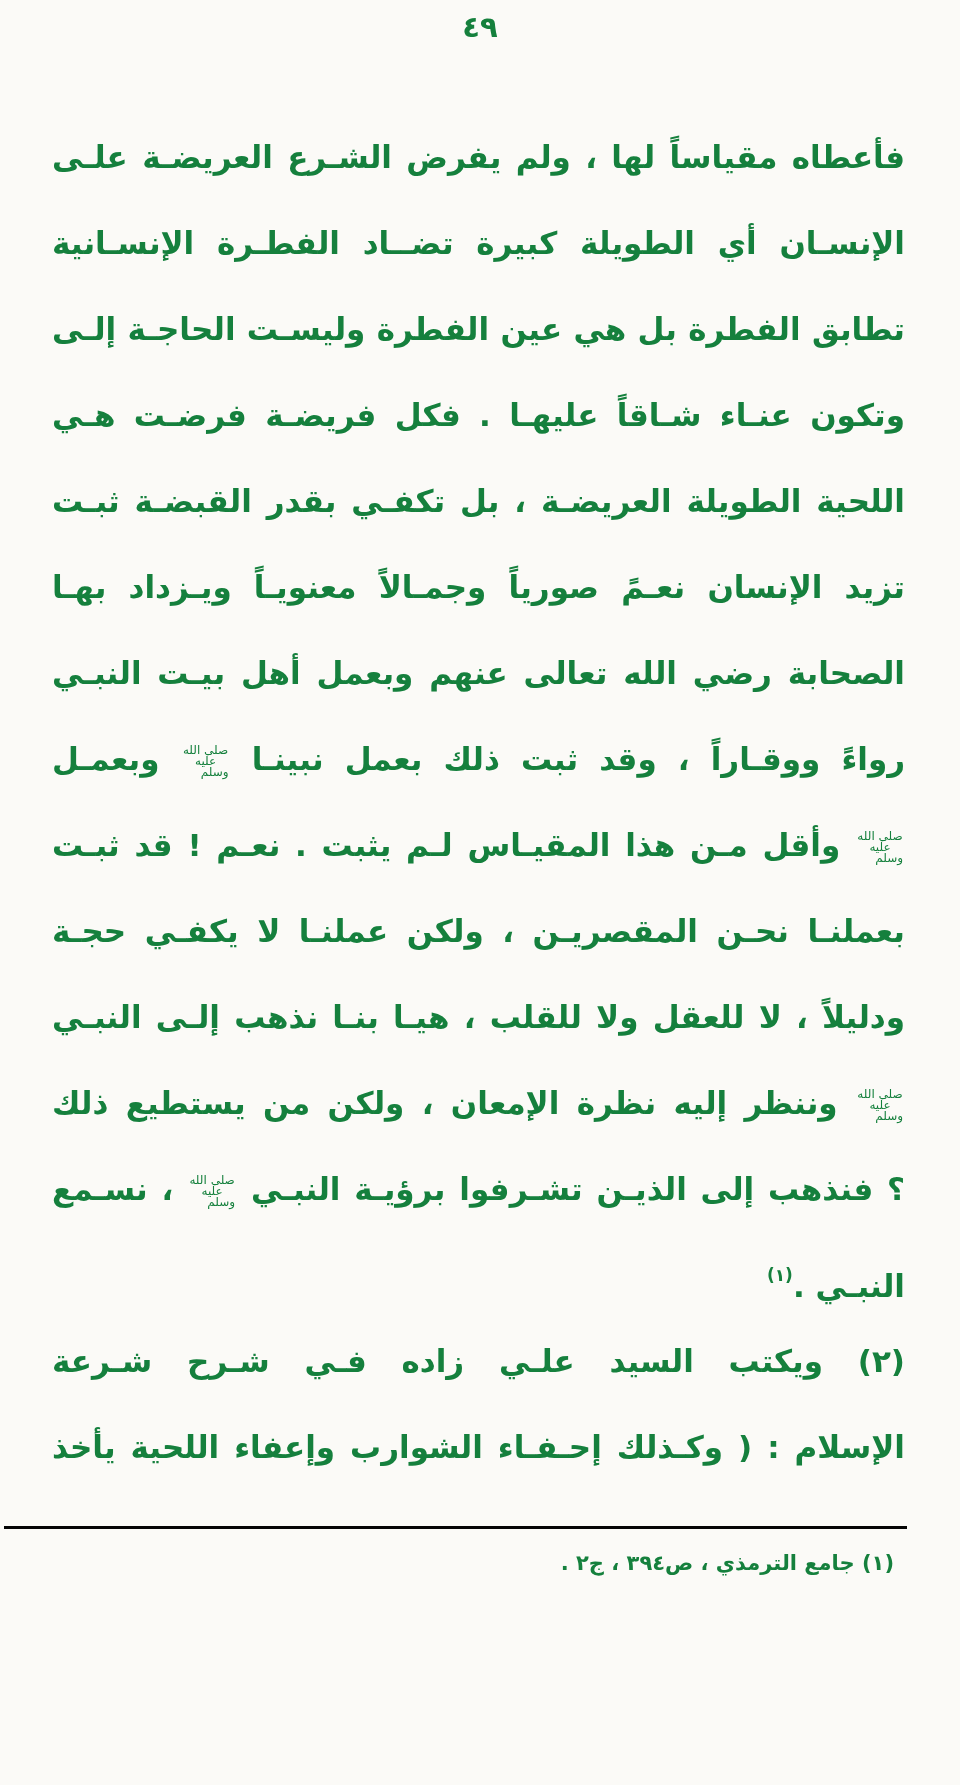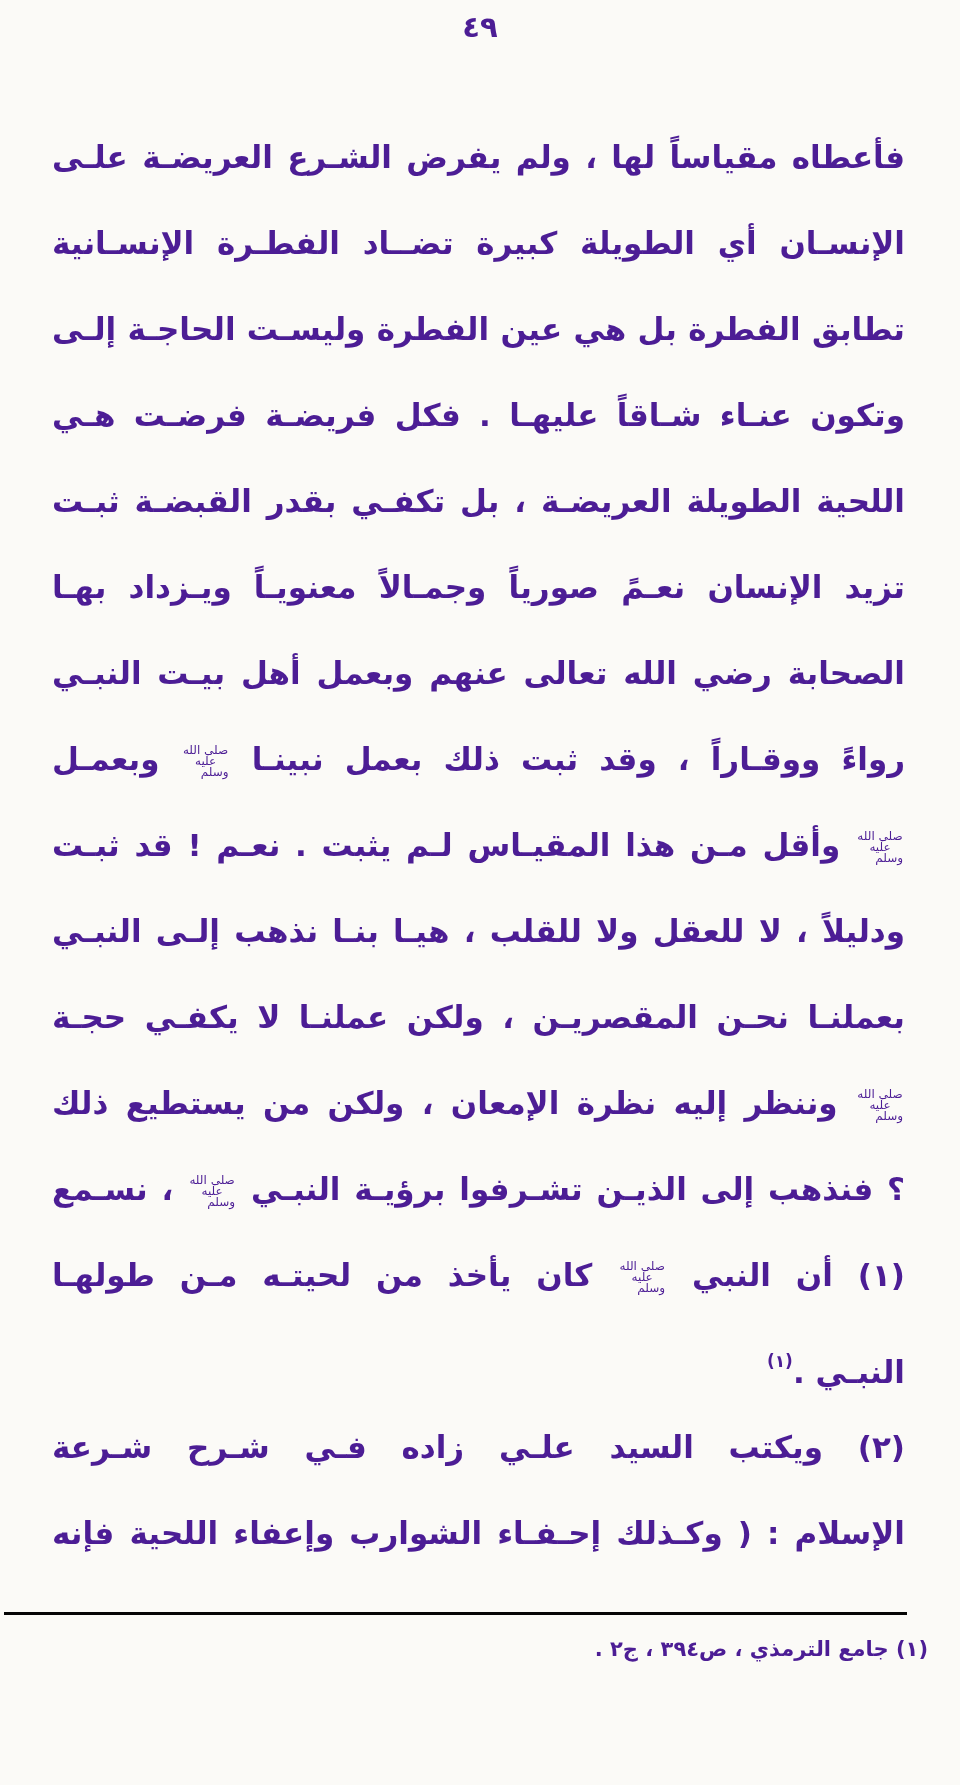--- a/index.html
+++ b/index.html
@@ -4,21 +4,21 @@
 <style>
   html, body { margin: 0; padding: 0; }
   body { background: #e8e8e8; }
 
   .page {
     position: relative;
     width: 960px;
     height: 1785px;
     margin: 0 auto;
     background: #fbfaf7;
-    color: #4c1d95;
+    color: #15803d;
     font-family: "DejaVu Sans", sans-serif;
     overflow: hidden;
   }
 
   .page-number {
     padding-top: 10px;
     text-align: center;
     font-size: 29px;
     font-weight: bold;
     letter-spacing: 14px;
@@ -66,21 +66,21 @@
 
   .footnote { margin-top: 36px; }
   .footnote-rule {
     height: 3px;
     background: #050505;
     margin: 0 53px 0 4px;
   }
   .footnote-text {
     direction: rtl;
     text-align: right;
-    padding: 22px 32px 0 0;
+    padding: 22px 66px 0 0;
     font-size: 21px;
     font-weight: bold;
   }
 </style>
 </head>
 <body>
 
 <div class="page">
 
   <div class="page-number">٤٩</div>
@@ -88,30 +88,29 @@
   <div class="body-text" dir="rtl">
     <div class="line">فأعطاه مقياساً لها ، ولم يفرض الشـرع العريضـة علـى</div>
     <div class="line">الإنسـان أي الطويلة كبيرة تضــاد الفطـرة الإنسـانية</div>
     <div class="line">تطابق الفطرة بل هي عين الفطرة وليسـت الحاجـة إلـى</div>
     <div class="line">وتكون عنـاء شـاقاً عليهـا . فكل فريضـة فرضـت هـي</div>
     <div class="line">اللحية الطويلة العريضـة ، بل تكفـي بقدر القبضـة ثبـت</div>
     <div class="line">تزيد الإنسان نعـمً صورياً وجمـالاً معنويـاً ويـزداد بهـا</div>
     <div class="line">الصحابة رضي الله تعالى عنهم وبعمل أهل بيـت النبـي</div>
     <div class="line">رواءً ووقـاراً ، وقد ثبت ذلك بعمل نبينـا <span class="saw">صلى الله عليه وسلم</span> وبعمـل</div>
     <div class="line"><span class="saw">صلى الله عليه وسلم</span> وأقل مـن هذا المقيـاس لـم يثبت . نعـم ! قد ثبـت</div>
+    <div class="line">بعملنـا نحـن المقصريـن ، ولكن عملنـا لا يكفـي حجـة</div>
     <div class="line">ودليلاً ، لا للعقل ولا للقلب ، هيـا بنـا نذهب إلـى النبـي</div>
-    <div class="line">بعملنـا نحـن المقصريـن ، ولكن عملنـا لا يكفـي حجـة</div>
     <div class="line"><span class="saw">صلى الله عليه وسلم</span> وننظر إليه نظرة الإمعان ، ولكن من يستطيع ذلك</div>
     <div class="line">؟ فنذهب إلى الذيـن تشـرفوا برؤيـة النبـي <span class="saw">صلى الله عليه وسلم</span> ، نسـمع</div>
-    <div class="line">(١) أن النبي <span class="saw">صلى الله عليه وسلم</span> كان يأخذ من لحيتـه مـن طولهـا</div>
     <div class="line end">
       <span>النبـي .</span><sup class="fnref">(١)</sup>
     </div>
     <div class="line">(٢) ويكتب السيد علـي زاده فـي شـرح شـرعة</div>
-    <div class="line">الإسلام : ( وكـذلك إحـفـاء الشوارب وإعفاء اللحية فإنه</div>
+    <div class="line">الإسلام : ( وكـذلك إحـفـاء الشوارب وإعفاء اللحية يأخذ</div>
   </div>
 
   <div class="footnote">
     <div class="footnote-rule"></div>
     <div class="footnote-text" dir="rtl">(١) جامع الترمذي ، ص٣٩٤ ، ج٢ .</div>
   </div>
 
 </div>
 
 </body></html>

